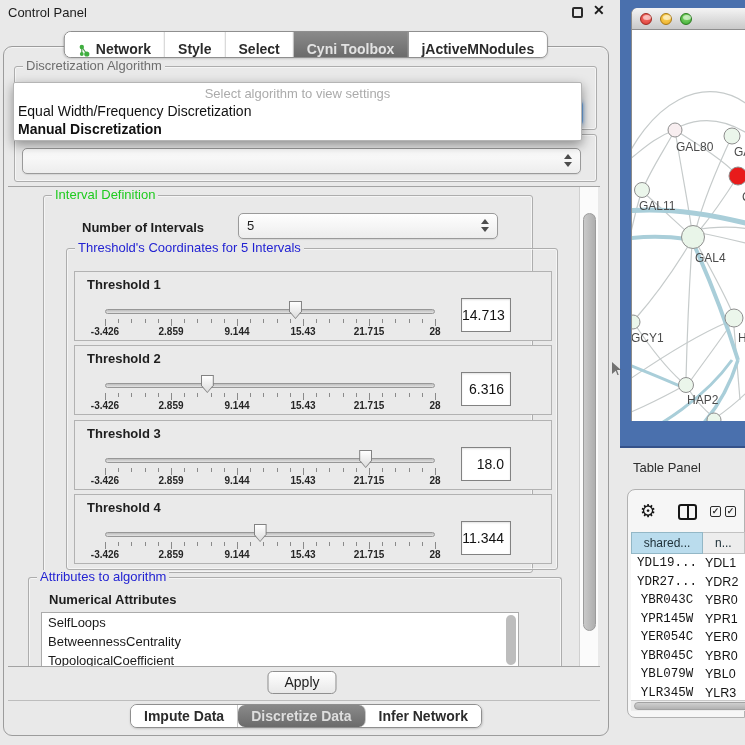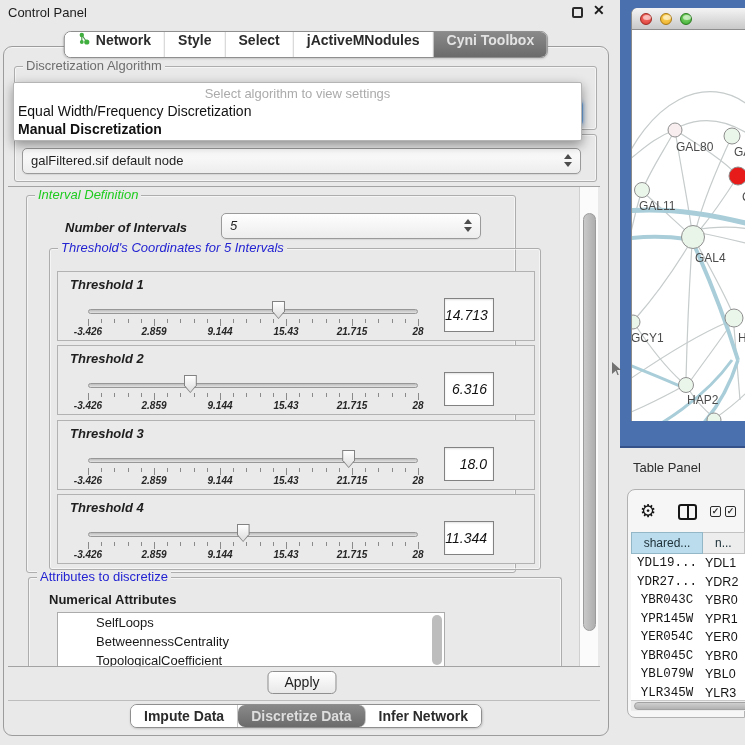--- a/index.html
+++ b/index.html
@@ -9,21 +9,21 @@
 
   
   .titlebar-text { position:absolute; left:8px; top:5px; font-size:13px; color:#1c1c1c; }
   .float-btn { position:absolute; left:572px; top:7px; width:11px; height:11px; border:2px solid #2a2a2a; border-radius:2px; background:transparent; }
   .close-btn { position:absolute; left:593px; top:2px; font-size:14px; font-weight:bold; color:#1a1a1a; }
 
   
   .tabrow { position:absolute; top:31px; left:306px; transform:translateX(-50%); display:flex; align-items:stretch;
             background:#fff; border:1px solid #8f8f8f; border-radius:7px; overflow:hidden; height:27px; z-index:20;
             box-shadow:0 1px 2px rgba(0,0,0,.15); }
-  .tabrow .seg { display:flex; align-items:flex-start; gap:5px; padding:0 13px; font-size:14px; font-weight:bold; color:#2b2b2b;
+  .tabrow .seg { display:flex; align-items:flex-end; gap:5px; padding:0 13px; font-size:14px; font-weight:bold; color:#2b2b2b;
                  border-right:1px solid #c8c8c8; background:#fff; white-space:nowrap; }
   .tabrow .seg:last-child { border-right:none; }
   .tabrow .seg.sel { background:linear-gradient(#8a8a8a,#6b6b6b); color:#e3e3e3; border-right-color:#5f5f5f; }
 
   
   .outer-panel { position:absolute; left:3px; top:46px; width:606px; height:690px; border:1px solid #9c9c9c; border-radius:9px;
                  background:#e9e9e9; box-shadow:inset 0 1px 0 #f6f6f6; }
 
   
   .group { position:absolute; border:1px solid #adadad; border-radius:3px; box-shadow:inset 0 0 0 1px rgba(255,255,255,.55); }
@@ -148,25 +148,25 @@
         <circle cx="4" cy="10" r="1.9" fill="#3fae3f"></circle>
       </svg>
       <span>Network</span>
     </div>
     <div class="seg">
         <span>Style</span>
       </div>
     <div class="seg">
         <span>Select</span>
       </div>
+    <div class="seg sel">
+        <span>Cyni Toolbox</span>
+      </div>
     <div class="seg">
         <span>jActiveMNodules</span>
-      </div>
-    <div class="seg sel">
-        <span>Cyni Toolbox</span>
       </div>
   </div>
 
   <div class="group" style="left:14px; top:66px; width:583px; height:64px;">
     <span class="gtitle t-gray">Discretization Algorithm</span>
   </div>
   <div class="combo focused" style="left:22px; top:100px; width:561px;">
     <div class="arrows">
         <div class="up"></div>
         <div class="dn"></div>
@@ -176,30 +176,29 @@
   <div class="popup">
     <div class="prompt">Select algorithm to view settings</div>
     <div class="opt">Equal Width/Frequency Discretization</div>
     <div class="opt b">Manual Discretization</div>
   </div>
 
   <div class="group" style="left:14px; top:134px; width:583px; height:48px;">
     <span class="gtitle t-black">Table Data</span>
   </div>
   <div class="combo" style="left:22px; top:148px; width:559px;">
-    <span>galFiltered.sif default node</span>
     <div class="arrows">
         <div class="up"></div>
         <div class="dn"></div>
       </div>
   </div>
 
   <div class="scrollpane">
 
-    <div class="group" style="left:18px; top:8px; width:490px; height:378px;font-style:italic;">
+    <div class="group" style="left:35px; top:8px; width:490px; height:378px;">
       <span class="gtitle t-green">Interval Definition</span>
 
       <div class="attr-sub" style="left:38px; top:24px;">Number of Intervals</div>
       <div class="combo" style="left:194px; top:17px; width:260px;">
         <span>5</span>
         <div class="arrows">
             <div class="up"></div>
             <div class="dn"></div>
           </div>
       </div>
@@ -365,23 +364,23 @@
               <div class="thumb" style="left: 178.598px;">
                 <div class="thumb-in"></div>
               </div>
               <div class="valbox">11.344</div>
             </div>
           </div>
       </div>
     </div>
 
     <div class="group" style="left:20px; top:390px; width:534px; height:110px; border-bottom:none;">
-      <span class="gtitle t-blue">Attributes to discretize</span>
+      <span class="gtitle t-blue">Attributes to algorithm</span>
       <div class="attr-sub" style="left:20px; top:14px;">Numerical Attributes</div>
-      <div class="attr-list" style="left:28px; top:34px; width:388px; height:56px;padding-left:32px;" id="attr-list">
+      <div class="attr-list" style="left:12px; top:34px; width:478px; height:56px;" id="attr-list">
 
       <div class="attr-item">SelfLoops</div>
           <div class="attr-item">BetweennessCentrality</div>
           <div class="attr-item">TopologicalCoefficient</div>
           <div class="list-vsb"></div>
         </div>
     </div>
 
     <div class="vsb-track">
       <div class="vsb-thumb"></div>

